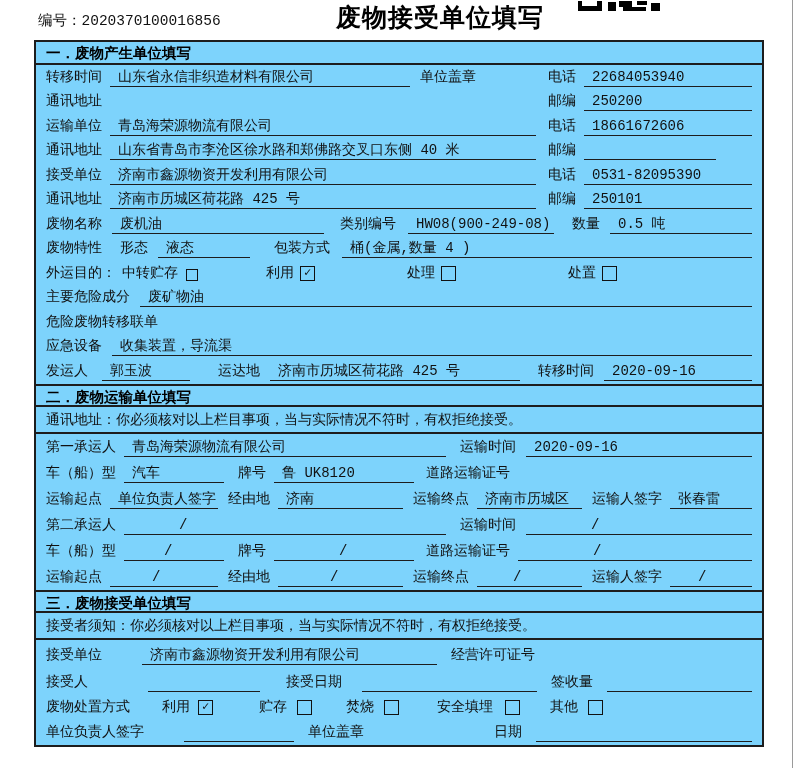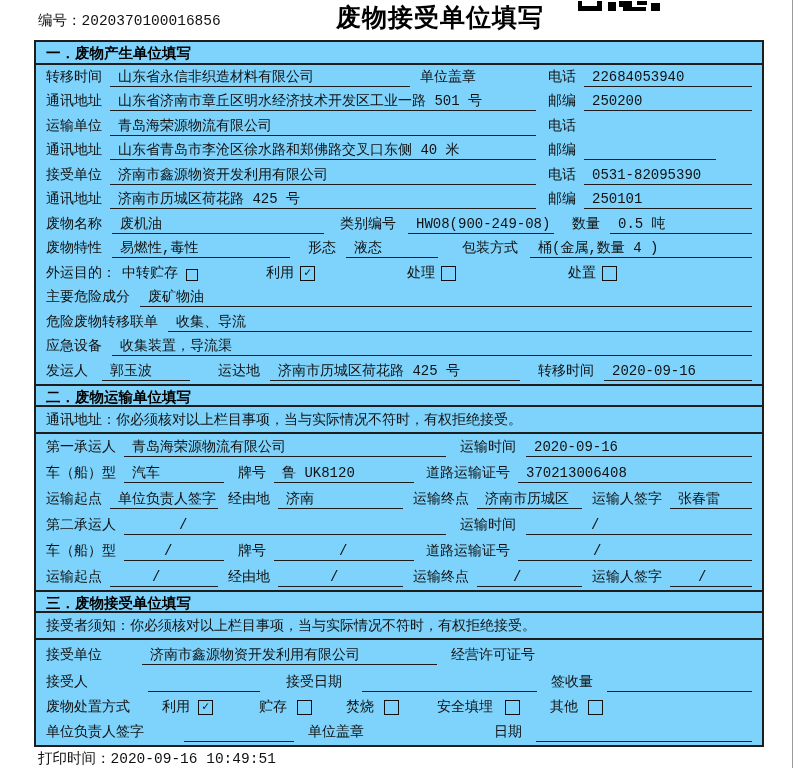--- a/index.html
+++ b/index.html
@@ -60,32 +60,32 @@
       <span class="val" style="width:300px;margin-left:8px">山东省永信非织造材料有限公司</span>
       <span class="lbl" style="margin-left:10px">单位盖章</span>
       <span class="rg">
           <span class="lbl">电话</span>
           <span class="val f1">22684053940</span>
         </span>
     </div>
 
     <div class="row">
       <span class="lbl">通讯地址</span>
-      <span class="val f1" style="margin-left:8px;margin-right:12px">山东省济南市章丘区明水经济技术开发区工业一路 501 号</span>
       <span class="rg">
           <span class="lbl">邮编</span>
           <span class="val f1">250200</span>
         </span>
     </div>
 
     <div class="row">
       <span class="lbl">运输单位</span>
       <span class="val f1" style="margin-left:8px;margin-right:12px">青岛海荣源物流有限公司</span>
       <span class="rg">
           <span class="lbl">电话</span>
+          <span class="val f1">18661672606</span>
         </span>
     </div>
 
     <div class="row">
       <span class="lbl">通讯地址</span>
       <span class="val f1" style="margin-left:8px;margin-right:12px">山东省青岛市李沧区徐水路和郑佛路交叉口东侧 40 米</span>
       <span class="rg" style="width:204px">
           <span class="lbl">邮编</span>
           <span class="val" style="width:132px"></span>
         </span>
@@ -113,21 +113,20 @@
       <span class="lbl">废物名称</span>
       <span class="val" style="width:212px;margin-left:10px">废机油</span>
       <span class="lbl" style="margin-left:16px">类别编号</span>
       <span class="val" style="width:146px;margin-left:12px">HW08(900-249-08)</span>
       <span class="lbl" style="margin-left:18px">数量</span>
       <span class="val f1" style="margin-left:10px">0.5 吨</span>
     </div>
 
     <div class="row">
       <span class="lbl">废物特性</span>
-      <span class="val" style="width:178px;margin-left:10px">易燃性,毒性</span>
       <span class="lbl" style="margin-left:18px">形态</span>
       <span class="val" style="width:92px;margin-left:10px">液态</span>
       <span class="lbl" style="margin-left:24px">包装方式</span>
       <span class="val f1" style="margin-left:12px">桶(金属,数量 4 )</span>
     </div>
 
     <div class="row">
       <span class="lbl">外运目的：</span>
       <span class="lbl" style="margin-left:6px">中转贮存</span>
       <span class="cb" style="margin-left:8px;width:10px;height:10px;line-height:10px"></span>
@@ -139,21 +138,20 @@
       <span class="cb" style="margin-left:6px"></span>
     </div>
 
     <div class="row">
       <span class="lbl">主要危险成分</span>
       <span class="val f1" style="margin-left:10px">废矿物油</span>
     </div>
 
     <div class="row">
       <span class="lbl">危险废物转移联单</span>
-      <span class="val f1" style="margin-left:10px">收集、导流</span>
     </div>
 
     <div class="row">
       <span class="lbl">应急设备</span>
       <span class="val f1" style="margin-left:10px">收集装置，导流渠</span>
     </div>
 
     <div class="row">
       <span class="lbl">发运人</span>
       <span class="val" style="width:88px;margin-left:14px">郭玉波</span>
@@ -172,21 +170,20 @@
       <span class="lbl" style="margin-left:14px">运输时间</span>
       <span class="val f1" style="margin-left:10px">2020-09-16</span>
     </div>
 
     <div class="row h26">
       <span class="lbl">车（船）型</span>
       <span class="val" style="width:100px;margin-left:8px">汽车</span>
       <span class="lbl" style="margin-left:14px">牌号</span>
       <span class="val" style="width:140px;margin-left:8px">鲁 UK8120</span>
       <span class="lbl" style="margin-left:12px">道路运输证号</span>
-      <span class="val f1" style="margin-left:8px">370213006408</span>
     </div>
 
     <div class="row h26">
       <span class="lbl">运输起点</span>
       <span class="val" style="width:108px;margin-left:8px">单位负责人签字</span>
       <span class="lbl" style="margin-left:10px">经由地</span>
       <span class="val" style="width:125px;margin-left:8px">济南</span>
       <span class="lbl" style="margin-left:10px">运输终点</span>
       <span class="val" style="width:105px;margin-left:8px">济南市历城区</span>
       <span class="lbl" style="margin-left:10px">运输人签字</span>
@@ -255,15 +252,14 @@
     <div class="row h25">
       <span class="lbl">单位负责人签字</span>
       <span class="val" style="width:110px;margin-left:40px"></span>
       <span class="lbl" style="margin-left:14px">单位盖章</span>
       <span class="lbl" style="margin-left:130px">日期</span>
       <span class="val f1" style="margin-left:14px"></span>
     </div>
 
   </div>
 
-  <div class="ftr"><span>打印时间：</span><span>2020-09-16 10:49:51</span></div>
 
 </div>
 
 </body></html>

